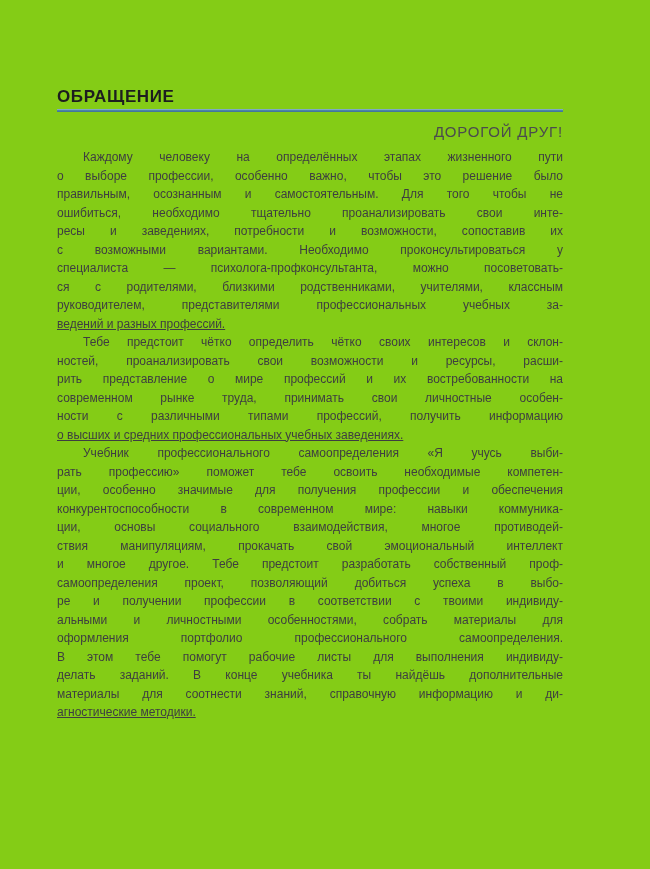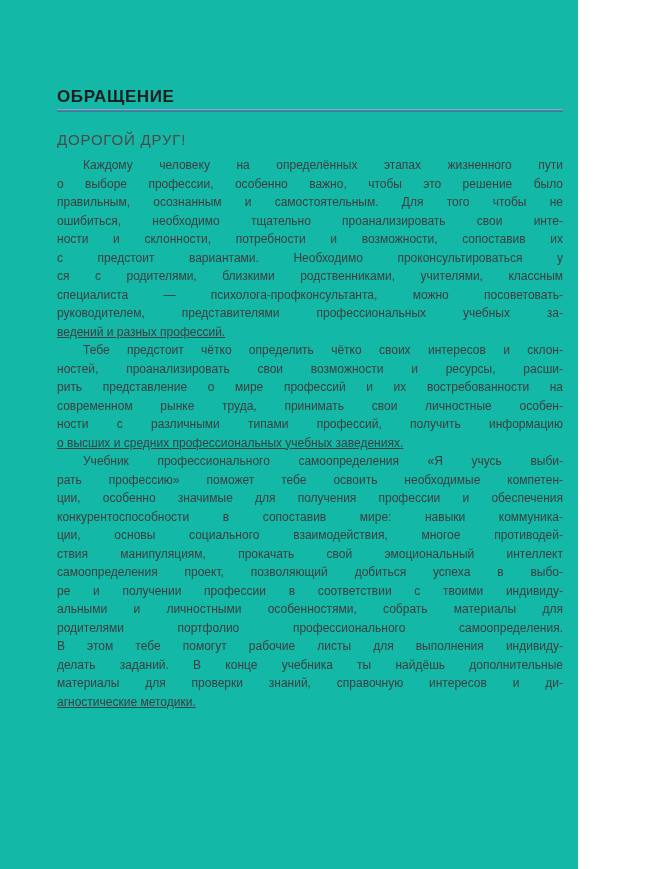--- a/index.html
+++ b/index.html
@@ -2,23 +2,23 @@
 <html><head>
 <meta charset="utf-8">
 <style>
   html, body {
     margin: 0;
     padding: 0;
     background: #ffffff;
   }
   .page {
     position: relative;
-    width: 578px;
+    width: 650px;
     height: 869px;
-    background: #14b8a6;
+    background: #84cc16;
     overflow: hidden;
     font-family: "Liberation Sans", "DejaVu Sans", sans-serif;
   }
   .content {
     position: absolute;
     left: 57px;
     top: 88px;
     width: 506px;
   }
   .section-title {
@@ -28,22 +28,22 @@
     font-weight: 800;
     letter-spacing: 0.6px;
     color: #1d1d1f;
   }
   .rule {
     margin-top: 4px;
     height: 3px;
     background: linear-gradient(to bottom, #9dc0d4 0%, #4e86ab 45%, #3e7097 100%);
   }
   .salutation {
-    margin-top: 20px;
-    text-align: left;
+    margin-top: 12px;
+    text-align: right;
     font-size: 15px;
     line-height: 15px;
     font-weight: 400;
     letter-spacing: 0.8px;
     color: #4b4b4e;
   }
   .body-text {
     margin-top: 9px;
     font-size: 12px;
     color: #3e3e41;
@@ -79,46 +79,47 @@
   <div class="content">
     <h1 class="section-title">ОБРАЩЕНИЕ</h1>
     <div class="rule"></div>
     <div class="salutation">ДОРОГОЙ ДРУГ!</div>
     <div class="body-text" id="body-text">
         <div class="paragraph">
           <div class="line first">Каждому человеку на определённых этапах жизненного пути</div>
           <div class="line">о выборе профессии, особенно важно, чтобы это решение было</div>
           <div class="line">правильным, осознанным и самостоятельным. Для того чтобы не</div>
           <div class="line">ошибиться, необходимо тщательно проанализировать свои инте-</div>
-          <div class="line">ности и склонности, потребности и возможности, сопоставив их</div>
-          <div class="line">с предстоит вариантами. Необходимо проконсультироваться у</div>
+          <div class="line">ресы и заведениях, потребности и возможности, сопоставив их</div>
+          <div class="line">с возможными вариантами. Необходимо проконсультироваться у</div>
+          <div class="line">специалиста — психолога-профконсультанта, можно посоветовать-</div>
           <div class="line">ся с родителями, близкими родственниками, учителями, классным</div>
-          <div class="line">специалиста — психолога-профконсультанта, можно посоветовать-</div>
           <div class="line">руководителем, представителями профессиональных учебных за-</div>
           <div class="line last">ведений и разных профессий.</div>
         </div>
         <div class="paragraph">
           <div class="line first">Тебе предстоит чётко определить чётко своих интересов и склон-</div>
           <div class="line">ностей, проанализировать свои возможности и ресурсы, расши-</div>
           <div class="line">рить представление о мире профессий и их востребованности на</div>
           <div class="line">современном рынке труда, принимать свои личностные особен-</div>
           <div class="line">ности с различными типами профессий, получить информацию</div>
           <div class="line last">о высших и средних профессиональных учебных заведениях.</div>
         </div>
         <div class="paragraph">
           <div class="line first">Учебник профессионального самоопределения «Я учусь выби-</div>
           <div class="line">рать профессию» поможет тебе освоить необходимые компетен-</div>
           <div class="line">ции, особенно значимые для получения профессии и обеспечения</div>
-          <div class="line">конкурентоспособности в сопоставив мире: навыки коммуника-</div>
+          <div class="line">конкурентоспособности в современном мире: навыки коммуника-</div>
           <div class="line">ции, основы социального взаимодействия, многое противодей-</div>
           <div class="line">ствия манипуляциям, прокачать свой эмоциональный интеллект</div>
+          <div class="line">и многое другое. Тебе предстоит разработать собственный проф-</div>
           <div class="line">самоопределения проект, позволяющий добиться успеха в выбо-</div>
           <div class="line">ре и получении профессии в соответствии с твоими индивиду-</div>
           <div class="line">альными и личностными особенностями, собрать материалы для</div>
-          <div class="line">родителями портфолио профессионального самоопределения.</div>
+          <div class="line">оформления портфолио профессионального самоопределения.</div>
           <div class="line">В этом тебе помогут рабочие листы для выполнения индивиду-</div>
           <div class="line">делать заданий. В конце учебника ты найдёшь дополнительные</div>
-          <div class="line">материалы для проверки знаний, справочную интересов и ди-</div>
+          <div class="line">материалы для соотнести знаний, справочную информацию и ди-</div>
           <div class="line last">агностические методики.</div>
         </div>
       </div>
   </div>
 </div>
 
 </body></html>

